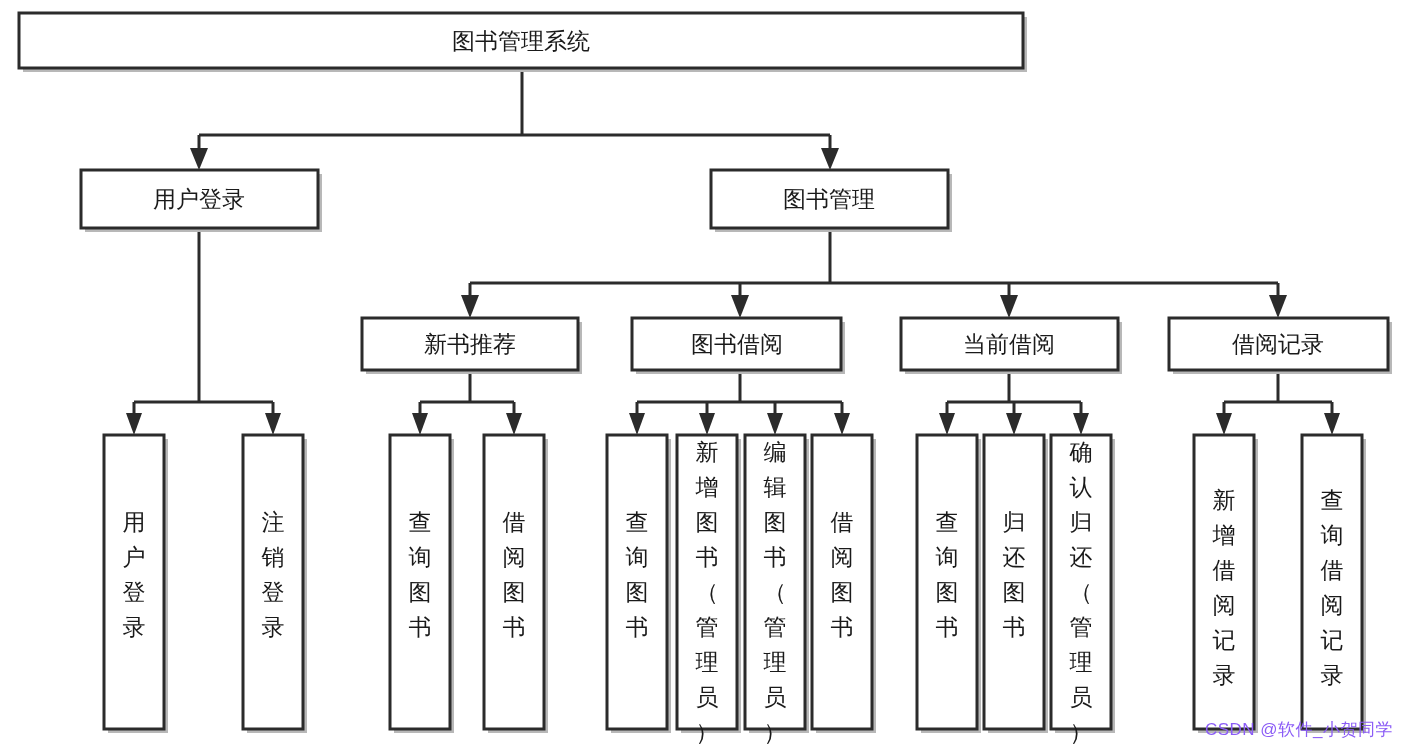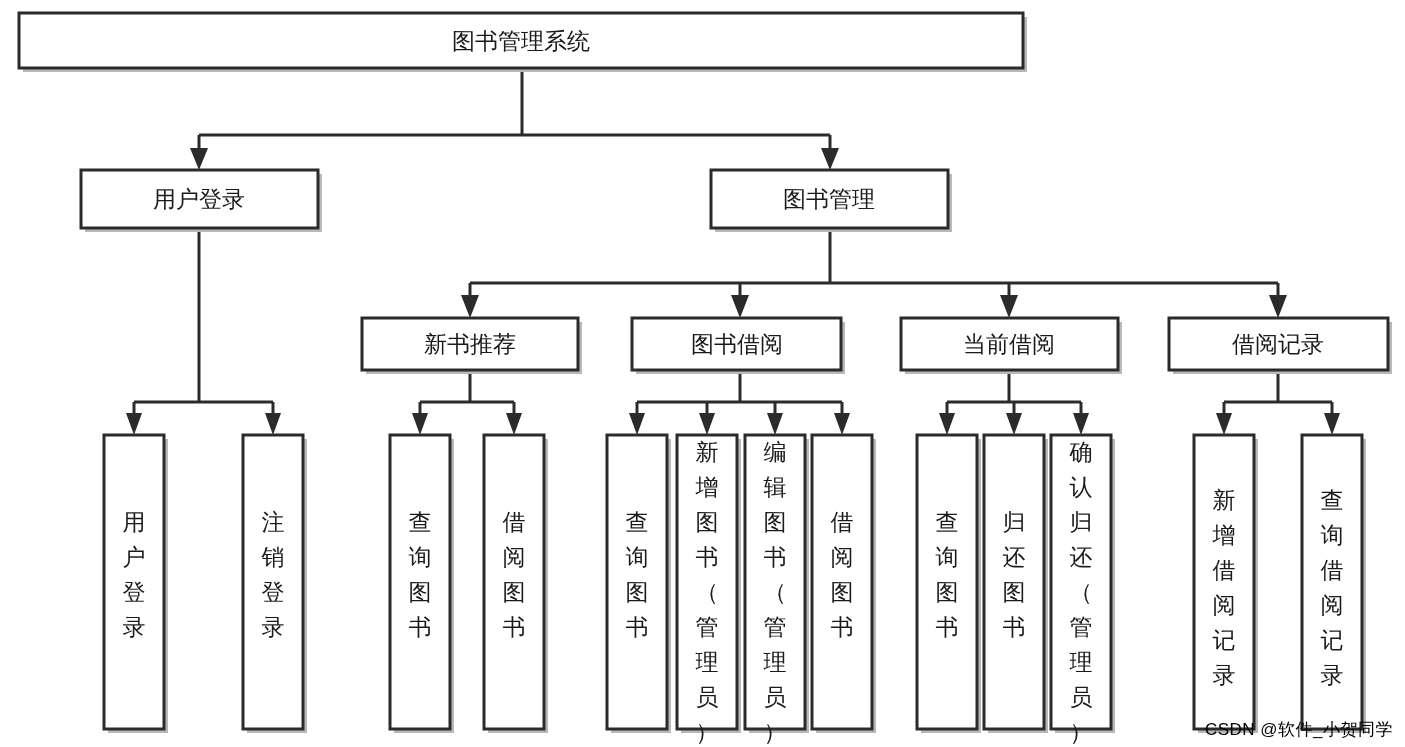--- a/index.html
+++ b/index.html
@@ -61,21 +61,21 @@
     fill: #1a1a1a;
     text-anchor: middle;
     white-space: pre;
   }
   .watermark {
     position: absolute;
     right: 12px;
     bottom: 6px;
     font-family: "Liberation Sans", "DejaVu Sans", sans-serif;
     font-size: 17px;
-    color: #000000;
+    color: #8b5cf6;
     letter-spacing: 0.5px;
     user-select: none;
     pointer-events: none;
   }
 </style>
 </head>
 <body>
 
 <div id="diagram-root">
 

